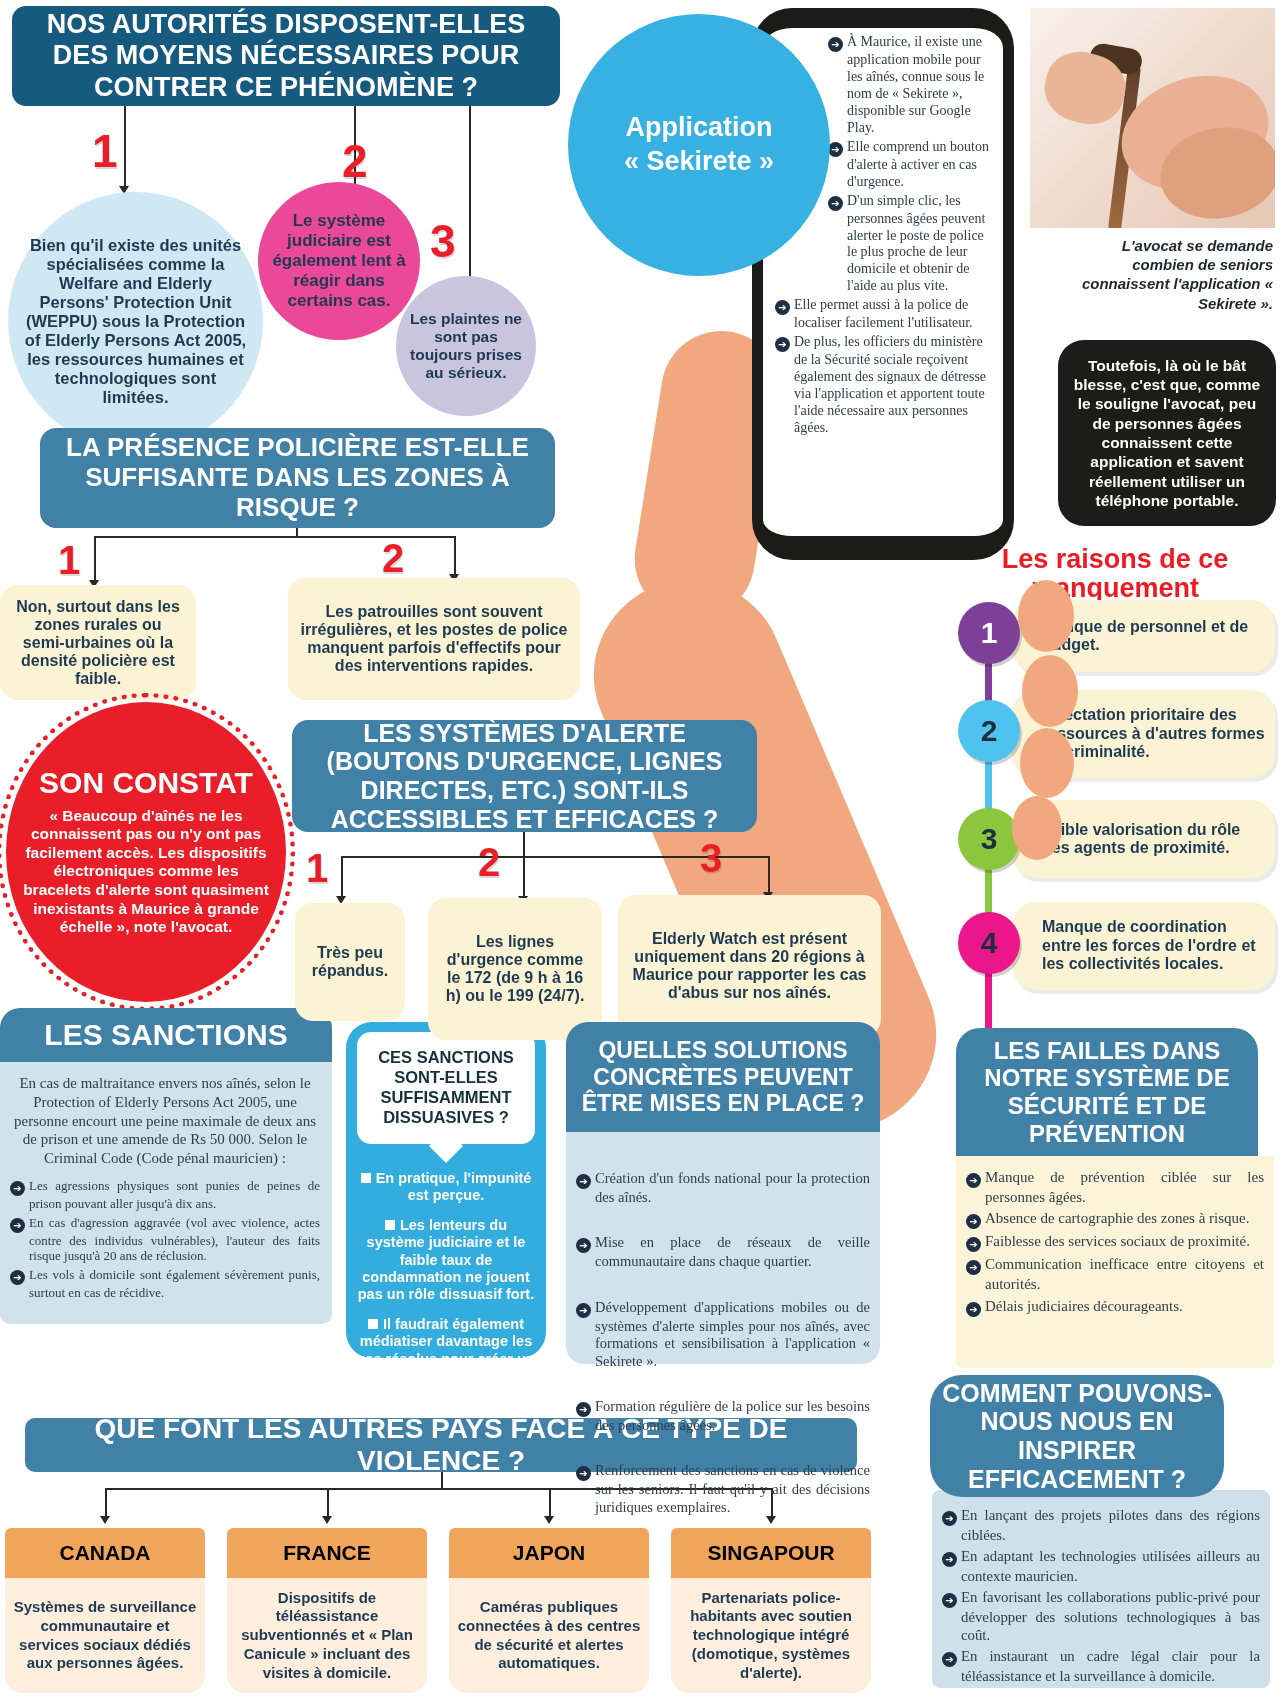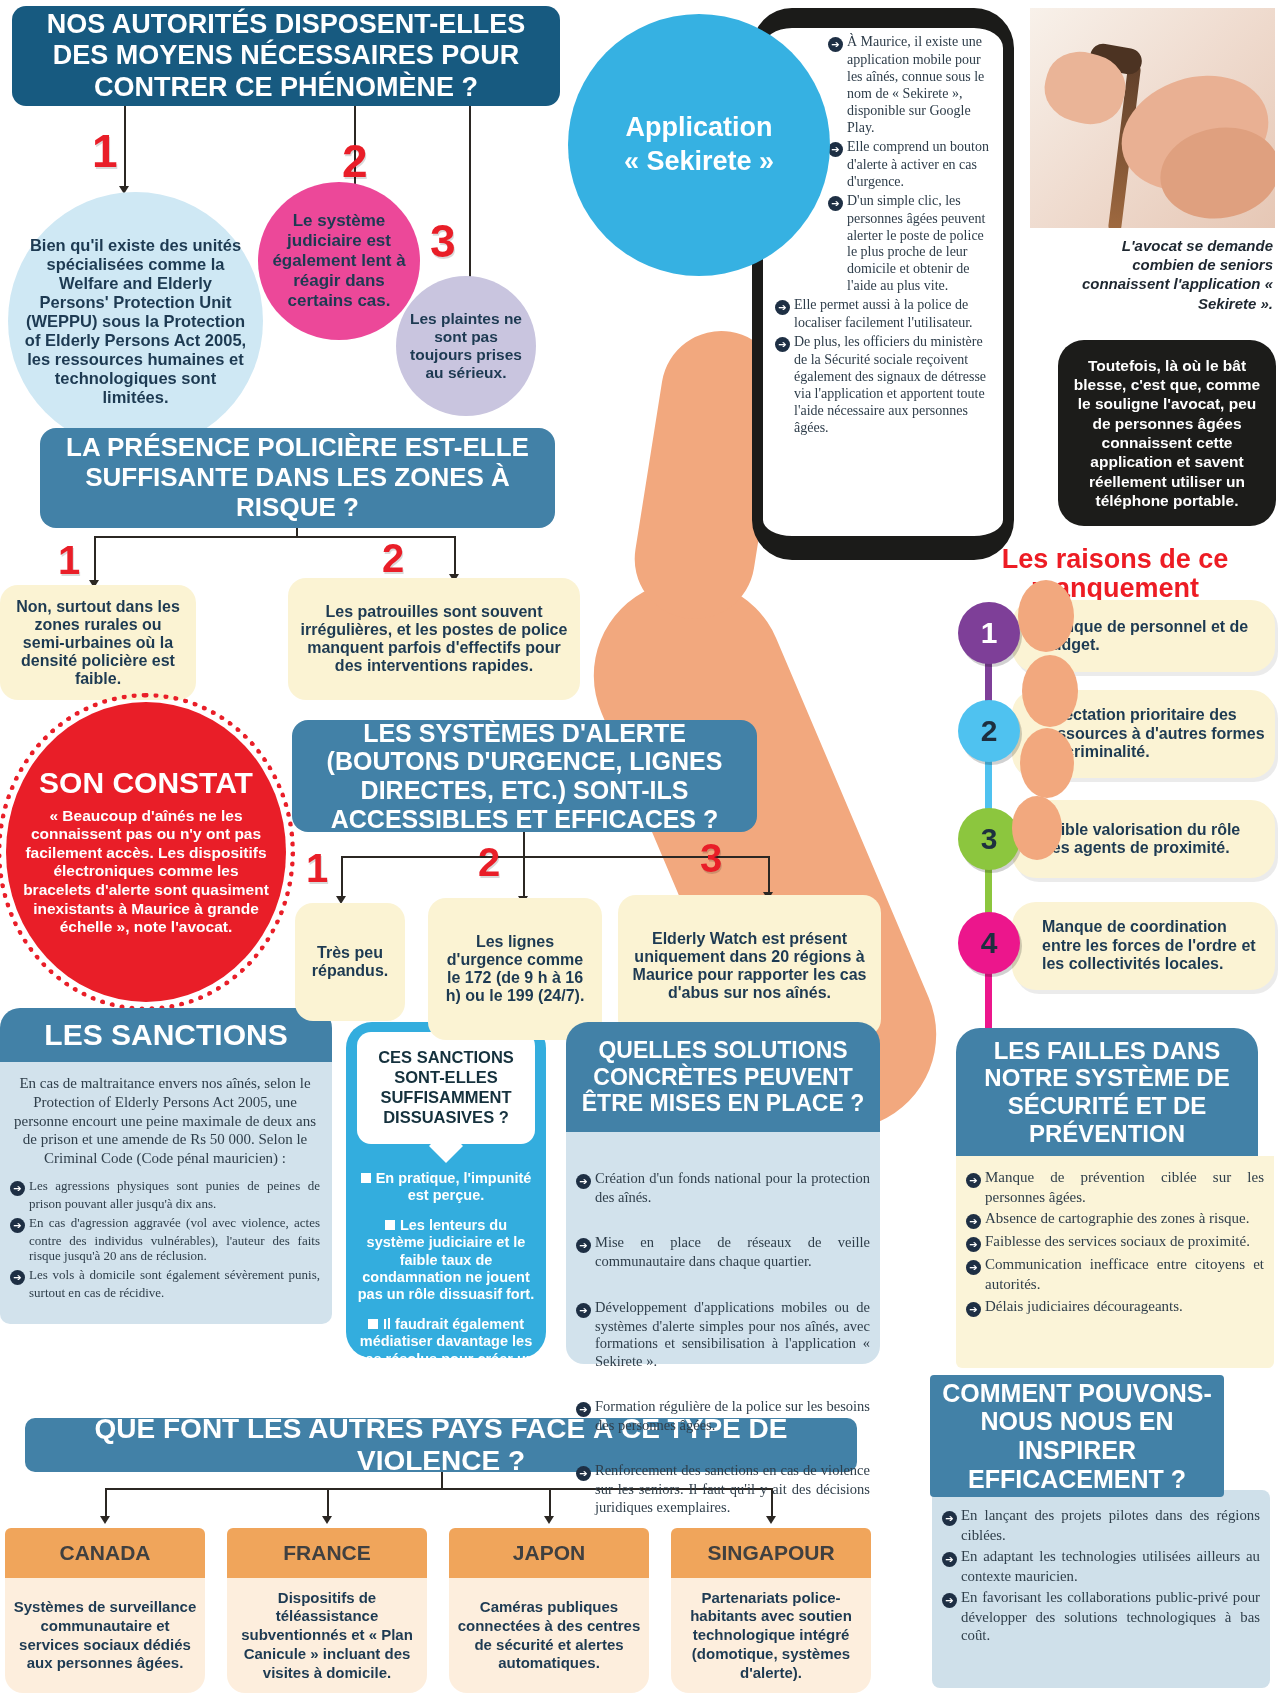--- a/index.html
+++ b/index.html
@@ -123,29 +123,29 @@
   #nc4{left:958px;top:912px;background:#ec168c;color:#1d2f3f;}
   #seg1{left:985px;top:660px;height:48px;background:#7e3f98;}
   #seg2{left:985px;top:760px;height:55px;background:#4fc2f0;}
   #seg3{left:985px;top:868px;height:50px;background:#8cc63e;}
   #seg4{left:985px;top:972px;height:58px;background:#ec168c;}
   
   #failhead{left:956px;top:1028px;width:302px;height:128px;border-radius:24px 24px 0 0;font-size:24px;}
   #failbody{left:956px;top:1156px;width:318px;height:212px;background:#fbf4d8;border-radius:0 0 6px 6px;
             padding:12px 10px;box-sizing:border-box;}
   #failbody .pb{font-size:15px;line-height:1.22;text-align:justify;}
-  #insphead{left:930px;top:1375px;width:294px;height:122px;border-radius:4px;font-size:25px;z-index:1;}
+  #insphead{left:930px;top:1375px;width:294px;height:122px;border-radius:32px;font-size:25px;z-index:1;}
   #inspbody{left:932px;top:1490px;width:338px;height:198px;background:#cfe0ea;border-radius:8px;
             padding:16px 10px 8px 10px;box-sizing:border-box;}
   #inspbody .pb{font-size:14.8px;line-height:1.22;text-align:justify;}
   
   #paysbar{left:25px;top:1418px;width:832px;height:54px;border-radius:10px;font-size:28px;}
   #cards{position:absolute;left:5px;top:1528px;width:866px;height:165px;display:flex;gap:22px;}
   .ccard{flex:1 1 0;display:flex;flex-direction:column;}
-  .chead{background:#f0a55b;color:#404040;font-weight:800;font-size:21px;text-align:center;
+  .chead{background:#f0a55b;color:#000000;font-weight:800;font-size:21px;text-align:center;
          line-height:50px;height:50px;border-radius:6px 6px 0 0;}
   .cbody{background:#fdeedd;flex:1;border-radius:0 0 18px 18px;font-weight:700;font-size:15px;
          line-height:1.25;text-align:center;display:flex;align-items:center;justify-content:center;
          padding:8px 8px;box-sizing:border-box;}
 </style>
 </head>
 <body>
 
 <div id="page">
 
@@ -347,20 +347,21 @@
     <span>COMMENT POUVONS-NOUS NOUS EN INSPIRER EFFICACEMENT ?</span>
   </div>
   <div class="abs serif" id="inspbody">
 
       <p class="pb"><span class="bicon"></span><span>En lançant des projets pilotes dans des régions ciblées.</span></p>
 
       <p class="pb"><span class="bicon"></span><span>En adaptant les technologies utilisées ailleurs au contexte mauricien.</span></p>
 
       <p class="pb"><span class="bicon"></span><span>En favorisant les collaborations public-privé pour développer des solutions technologiques à bas coût.</span></p>
 
+      <p class="pb"><span class="bicon"></span><span>En instaurant un cadre légal clair pour la téléassistance et la surveillance à domicile.</span></p>
     </div>
 
   <div class="abs bluehead" id="paysbar">
     <span>QUE FONT LES AUTRES PAYS FACE À CE TYPE DE VIOLENCE ?</span>
   </div>
   <div class="vl" style="left:441px;top:1472px;height:16px;"></div>
   <div class="hl" style="left:105px;top:1488px;width:666px;"></div>
   <div class="vl" style="left:105px;top:1488px;height:30px;"></div>
   <div class="tri" style="left:100px;top:1516px;"></div>
   <div class="vl" style="left:327px;top:1488px;height:30px;"></div>

